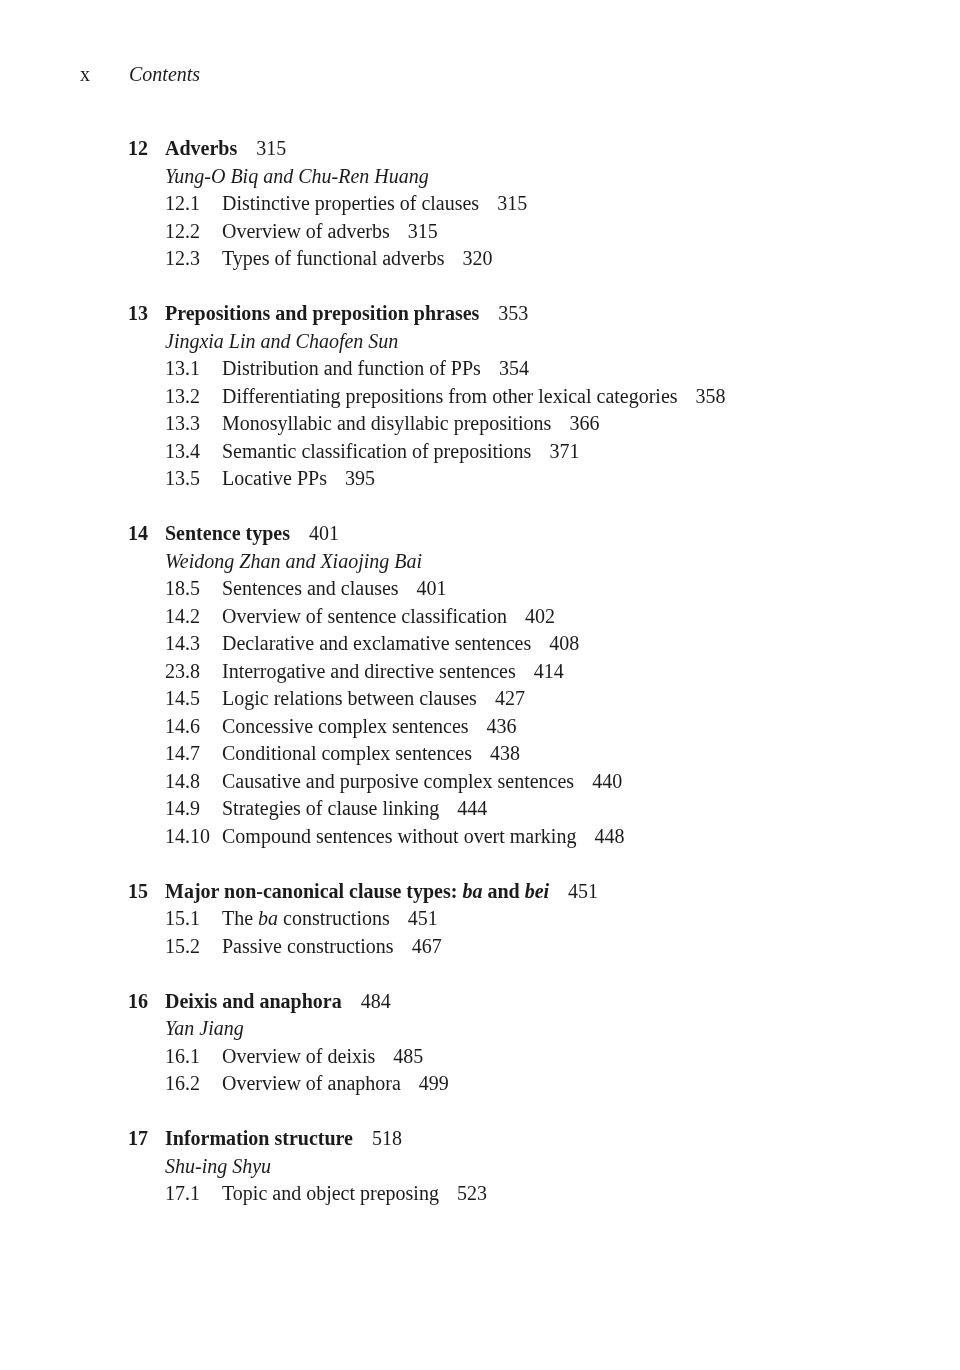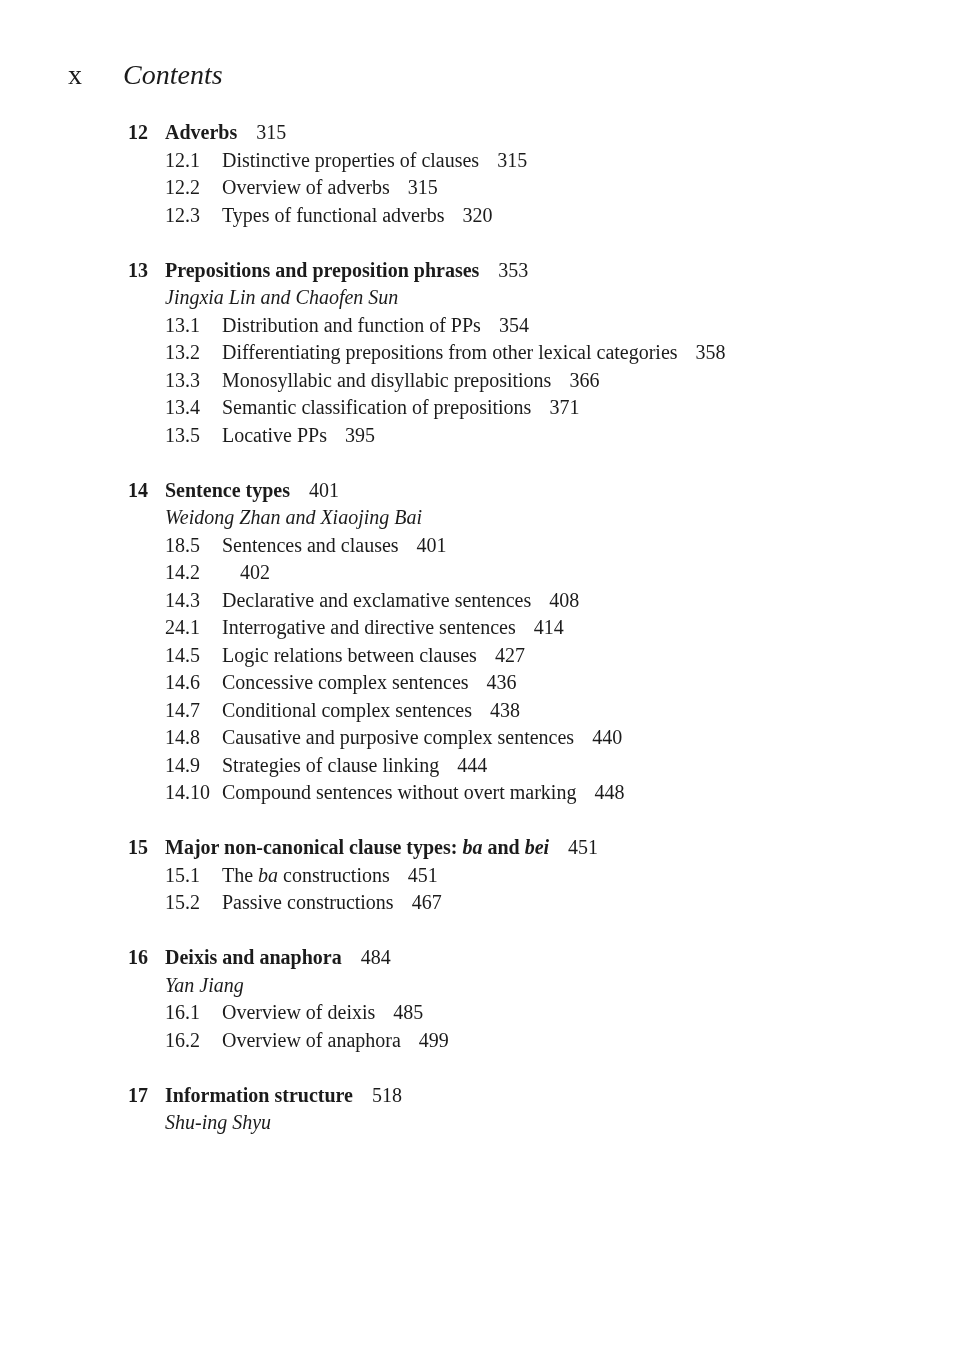--- a/index.html
+++ b/index.html
@@ -11,29 +11,29 @@
     -webkit-font-smoothing: antialiased;
   }
   .page {
     position: relative;
     width: 960px; height: 1370px;
     background: #ffffff;
     overflow: hidden;
   }
   .running-header {
     position: absolute;
-    left: 68px; top: 61px;
-    font-size: 28px; line-height: 27.5px;
+    left: 80px; top: 61px;
+    font-size: 20px; line-height: 27.5px;
     white-space: nowrap;
   }
   .folio { display: inline-block; }
   .header-title { font-style: italic; margin-left: 34px; }
   .toc {
     position: absolute;
-    left: 128px; top: 119px;
+    left: 128px; top: 135px;
     font-size: 20px; line-height: 27.5px;
   }
   .chapter { margin-bottom: 27.5px; }
   .ch-row { display: flex; white-space: nowrap; }
   .ch-num { flex: none; width: 37px; font-weight: bold; }
   .ch-title { font-weight: bold; }
   .ch-page { margin-left: 19px; font-weight: normal; }
   .authors { font-style: italic; margin-left: 37px; white-space: nowrap; }
   .sec-row { display: flex; margin-left: 37px; white-space: nowrap; }
   .sec-num { flex: none; width: 57px; }
@@ -48,20 +48,21 @@
     <span class="folio">x</span>
     <span class="header-title">Contents</span>
   </div>
   <div class="toc">
       <section class="chapter">
         <div class="ch-row">
           <span class="ch-num">12</span>
           <span class="ch-title">Adverbs</span>
           <span class="ch-page">315</span>
         </div>
+        <div class="authors">Yung-O Biq and Chu-Ren Huang</div>
         <div class="sec-row">
           <span class="sec-num">12.1</span>
           <span class="sec-title">Distinctive properties of clauses</span>
           <span class="sec-page">315</span>
         </div>
         <div class="sec-row">
           <span class="sec-num">12.2</span>
           <span class="sec-title">Overview of adverbs</span>
           <span class="sec-page">315</span>
         </div>
@@ -111,29 +112,30 @@
           <span class="ch-page">401</span>
         </div>
         <div class="authors">Weidong Zhan and Xiaojing Bai</div>
         <div class="sec-row">
           <span class="sec-num">18.5</span>
           <span class="sec-title">Sentences and clauses</span>
           <span class="sec-page">401</span>
         </div>
         <div class="sec-row">
           <span class="sec-num">14.2</span>
+          <span class="sec-title">Overview of sentence classification</span>
           <span class="sec-page">402</span>
         </div>
         <div class="sec-row">
           <span class="sec-num">14.3</span>
           <span class="sec-title">Declarative and exclamative sentences</span>
           <span class="sec-page">408</span>
         </div>
         <div class="sec-row">
-          <span class="sec-num">24.1</span>
+          <span class="sec-num">23.8</span>
           <span class="sec-title">Interrogative and directive sentences</span>
           <span class="sec-page">414</span>
         </div>
         <div class="sec-row">
           <span class="sec-num">14.5</span>
           <span class="sec-title">Logic relations between clauses</span>
           <span class="sec-page">427</span>
         </div>
         <div class="sec-row">
           <span class="sec-num">14.6</span>
@@ -196,15 +198,20 @@
           <span class="sec-page">499</span>
         </div>
       </section>
       <section class="chapter">
         <div class="ch-row">
           <span class="ch-num">17</span>
           <span class="ch-title">Information structure</span>
           <span class="ch-page">518</span>
         </div>
         <div class="authors">Shu-ing Shyu</div>
+        <div class="sec-row">
+          <span class="sec-num">17.1</span>
+          <span class="sec-title">Topic and object preposing</span>
+          <span class="sec-page">523</span>
+        </div>
       </section>
     </div>
 </div>
 
 </body></html>

